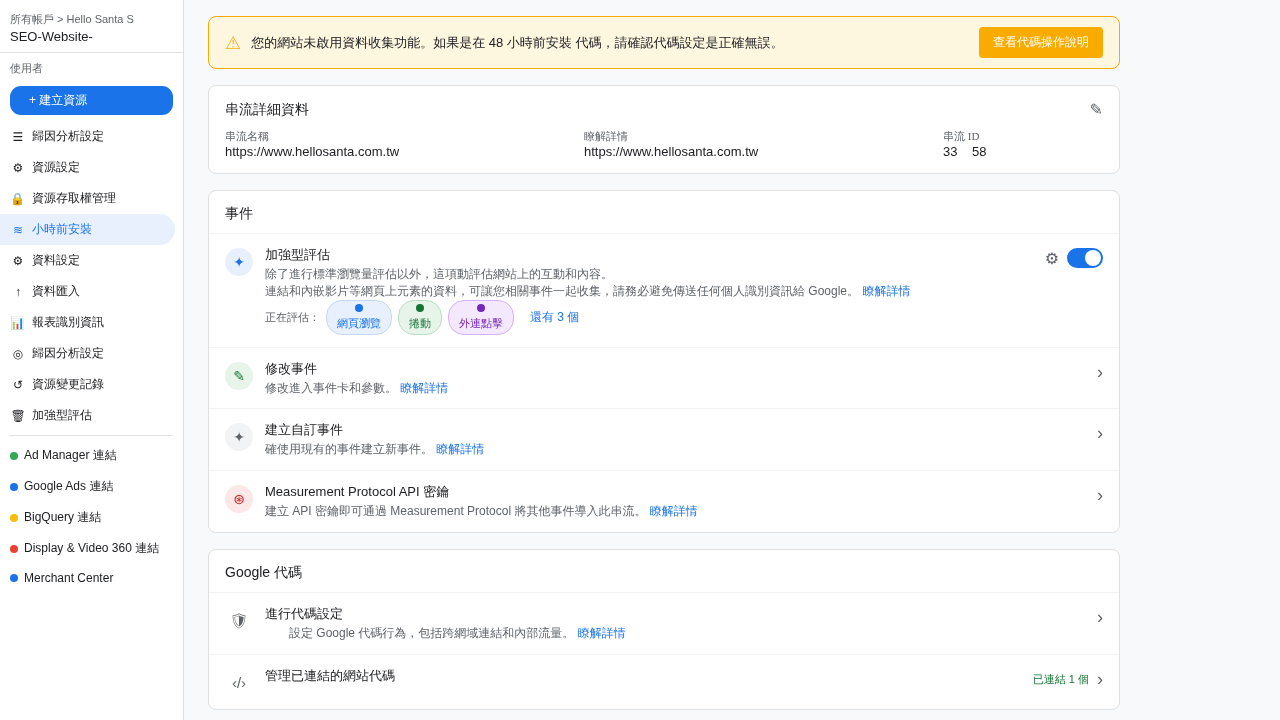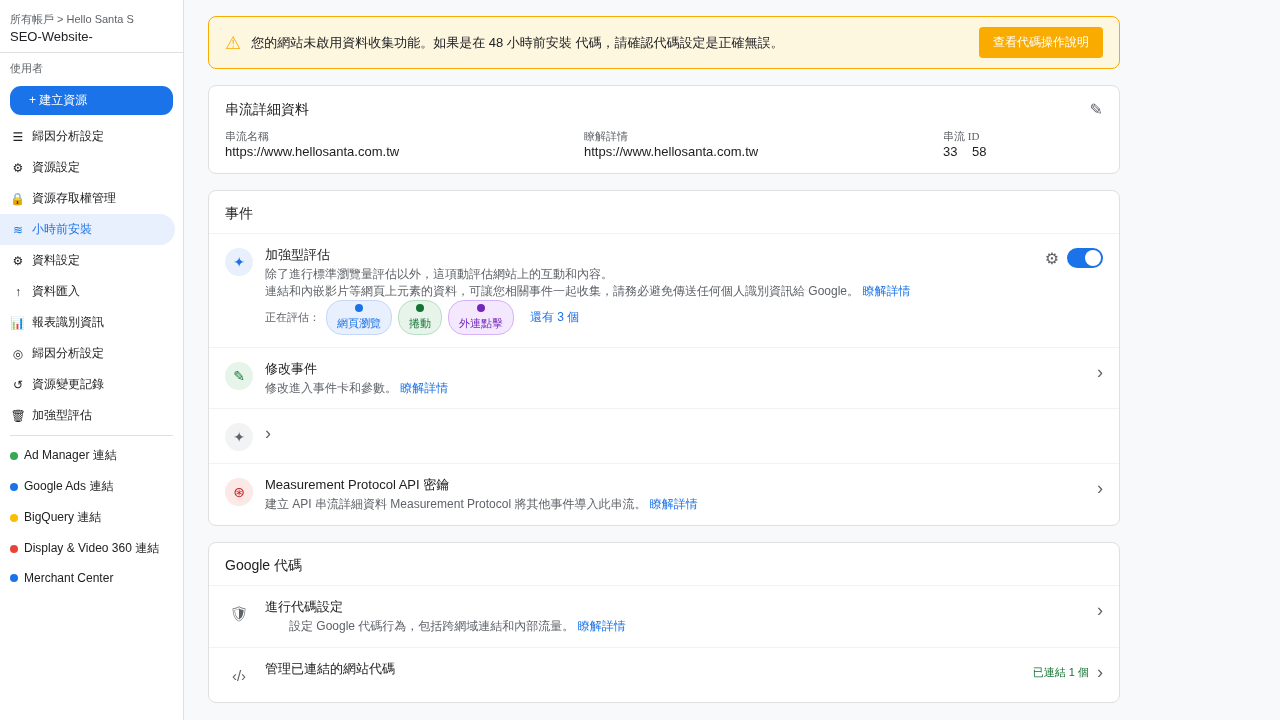--- a/index.html
+++ b/index.html
@@ -519,31 +519,38 @@
             <a class="event-link">瞭解詳情</a>
           </div>
         </div>
         <div class="event-action">
           <span class="chevron-right">›</span>
         </div>
       </div>
 
       <div class="event-item">
         <div class="event-icon event-icon-gray">✦</div>
+        <div class="event-content">
+          <div class="event-title">建立自訂事件</div>
+          <div class="event-desc">
+            <span>確使用現有的事件建立新事件。</span>
+            <a class="event-link">瞭解詳情</a>
+          </div>
+        </div>
         <div class="event-action">
           <span class="chevron-right">›</span>
         </div>
       </div>
 
       <div class="event-item">
         <div class="event-icon event-icon-orange">⊛</div>
         <div class="event-content">
           <div class="event-title">Measurement Protocol API 密鑰</div>
           <div class="event-desc">
-            <span>建立 API 串流詳細資料 Measurement Protocol 將其他事件導入此串流。</span>
+            <span>建立 API 密鑰即可通過 Measurement Protocol 將其他事件導入此串流。</span>
             <a class="event-link">瞭解詳情</a>
           </div>
         </div>
         <div class="event-action">
           <span class="chevron-right">›</span>
         </div>
       </div>
     </div>
 
     <div class="card">

